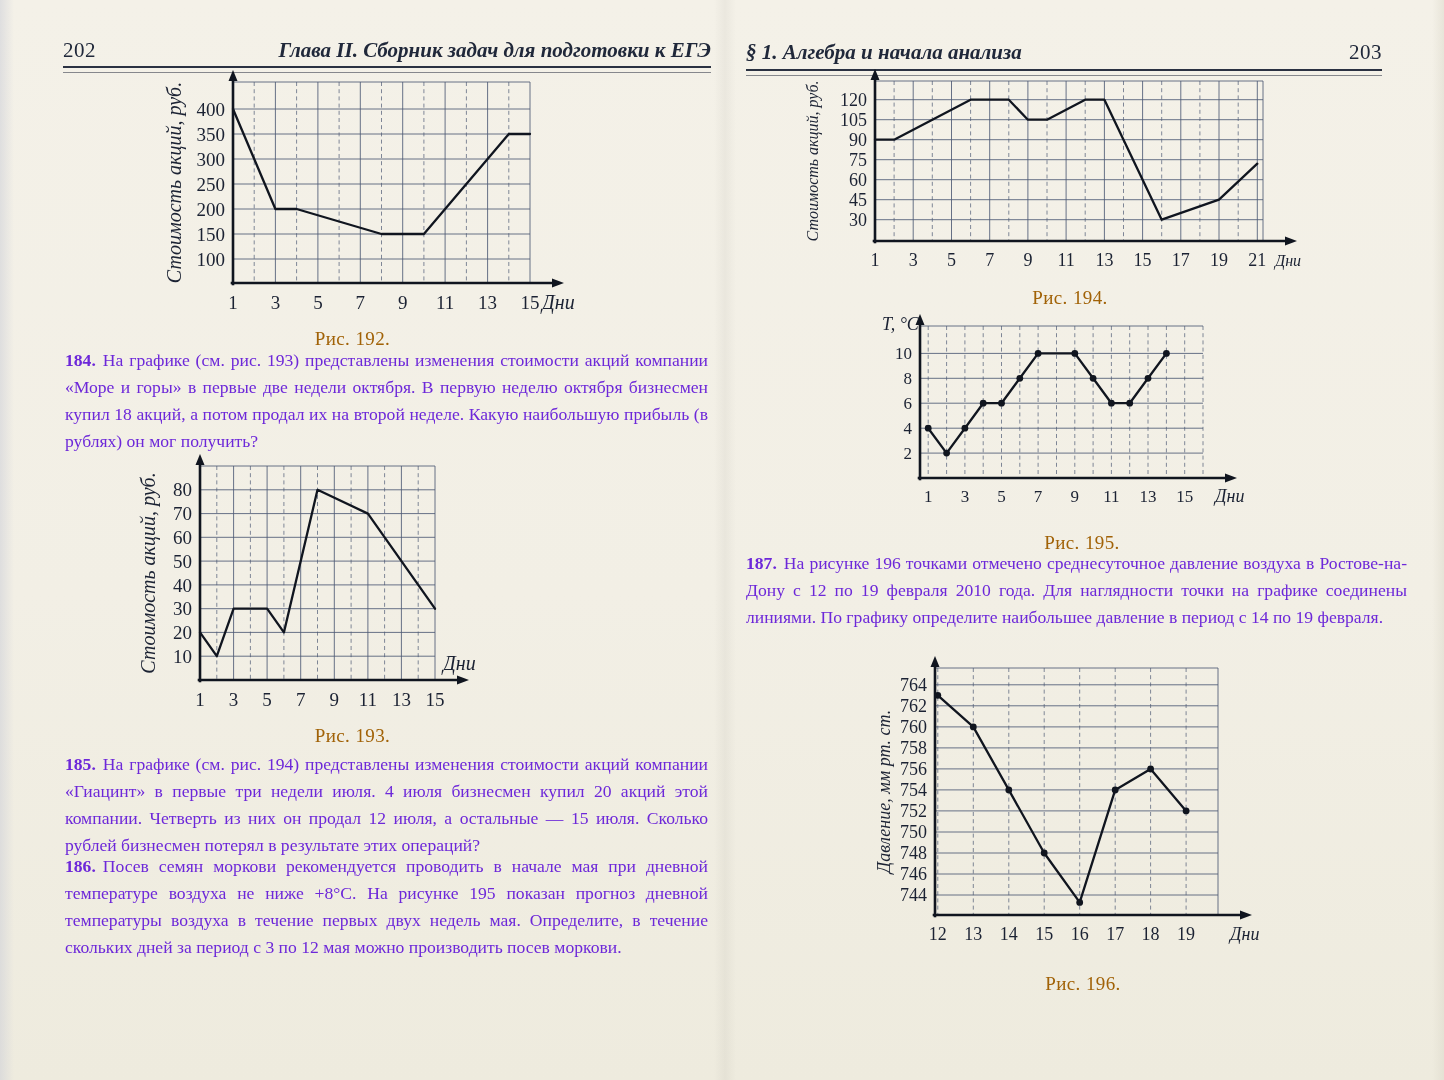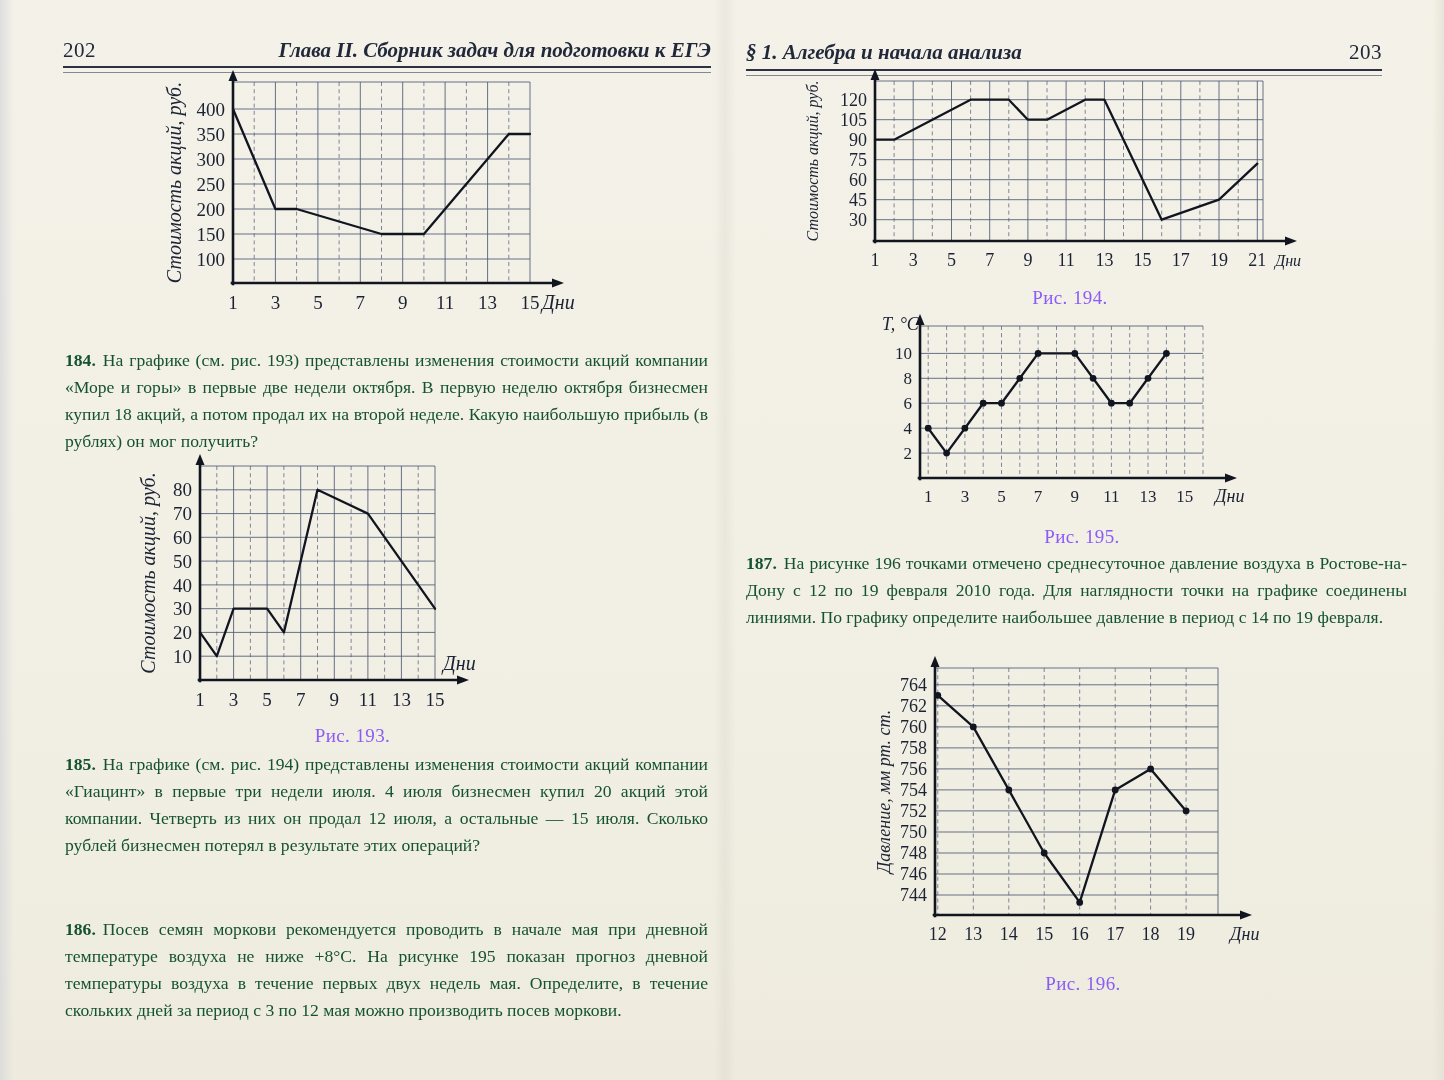--- a/index.html
+++ b/index.html
@@ -15,38 +15,38 @@
   .gutter{position:absolute;left:714px;top:0;width:22px;height:100%;
     background:linear-gradient(90deg,rgba(255,255,255,0),rgba(110,108,100,.07),rgba(255,255,255,0));}
   .pagehead{position:absolute;display:flex;justify-content:space-between;align-items:flex-start;}
   #lefthead{left:63px;top:38px;width:648px;}
   #righthead{left:746px;top:40px;width:636px;}
   .pagenum{font-size:21px;letter-spacing:.5px;}
   .runtitle{font-style:italic;font-weight:600;font-size:21px;}
   .rule{position:absolute;height:4px;border-top:2.4px solid #2b3242;border-bottom:1px solid rgba(43,50,66,.55);}
   #leftrule{left:63px;top:66px;width:648px;}
   #rightrule{left:746px;top:69px;width:636px;}
-  .problem{position:absolute;margin:0;font-size:17.6px;line-height:27px;text-align:justify;color:#14532d;}
+  .problem{position:absolute;margin:0;font-size:17.6px;line-height:27px;text-align:justify;color:#6d28d9;}
   .problem b{margin-right:7px;}
   #p184{left:65px;top:347px;width:643px;}
   #p185{left:65px;top:751px;width:643px;}
-  #p186{left:65px;top:916px;width:643px;}
+  #p186{left:65px;top:853px;width:643px;}
   #p187{left:746px;top:550px;width:661px;}
   figure.fig{position:absolute;margin:0;text-align:center;}
   #fig192{left:115px;top:64px;width:475px;}
   #fig193{left:115px;top:452px;width:475px;}
   #fig194{left:760px;top:64px;width:620px;}
   #fig195{left:872px;top:310px;width:420px;}
   #fig196{left:868px;top:656px;width:430px;}
   #fig192 .caption{margin-top:6px;}
   #fig193 .caption{margin-top:1px;text-align:center;}
   #fig194 .caption{margin-top:6px;}
-  #fig195 .caption{margin-top:10px;text-align:center;}
+  #fig195 .caption{margin-top:16px;text-align:center;}
   #fig196 .caption{margin-top:15px;text-align:center;}
-  .caption{font-size:19px;color:#8b5cf6;letter-spacing:.4px;}
+  .caption{font-size:19px;color:#a16207;letter-spacing:.4px;}
   
   svg{display:block;}
   .grid{stroke:#4e5a75;stroke-width:1;opacity:.85;}
   .grid.dashed{stroke-dasharray:4 3.2;opacity:.7;}
   .axis{stroke:#10151f;stroke-width:2.6;stroke-linecap:square;}
   .arrow{fill:#10151f;stroke:none;}
   .series{fill:none;stroke:#10151f;stroke-width:2.3;stroke-linejoin:round;stroke-linecap:round;}
   .dot{fill:#10151f;stroke:none;}
   .tick{fill:#1b2233;font-family:"Liberation Serif","DejaVu Serif",serif;}
   .alabel{fill:#1b2233;font-style:italic;font-family:"Liberation Serif","DejaVu Serif",serif;}
@@ -103,20 +103,21 @@
       <text x="202.9" y="245" class="tick" text-anchor="middle" font-size="19">5</text>
       <text x="245.3" y="245" class="tick" text-anchor="middle" font-size="19">7</text>
       <text x="287.7" y="245" class="tick" text-anchor="middle" font-size="19">9</text>
       <text x="330.1" y="245" class="tick" text-anchor="middle" font-size="19">11</text>
       <text x="372.6" y="245" class="tick" text-anchor="middle" font-size="19">13</text>
       <text x="415.0" y="245" class="tick" text-anchor="middle" font-size="19">15</text>
       <text x="66" y="118.5" class="alabel" text-anchor="middle" font-size="20" transform="rotate(-90 66 118.5)">Стоимость акций, руб.</text>
       <text x="427" y="245" class="alabel" text-anchor="start" font-size="20">Дни</text>
       <polyline points="118.0,45.0 160.4,145.0 181.6,145.0 266.5,170.0 308.9,170.0 393.8,70.0 415.0,70.0" class="series"></polyline>
     </svg>
+  <figcaption class="caption">Рис. 192.</figcaption>
 </figure>
 
 <p class="problem" id="p184">
   <b>184.</b><span>На графике (см. рис. 193) представлены изменения стоимости акций компании «Море и горы»  в первые две недели октября. В первую неделю октября бизнесмен купил 18 акций, а потом продал их на второй неделе. Какую наибольшую прибыль (в рублях) он мог получить?</span>
 </p>
 
 <figure class="fig" id="fig193">
   <svg width="475" height="272" viewBox="0 0 475 272">
       <line x1="85.0" y1="14" x2="85.0" y2="228" class="grid"></line>
       <line x1="101.8" y1="14" x2="101.8" y2="228" class="grid dashed"></line>

